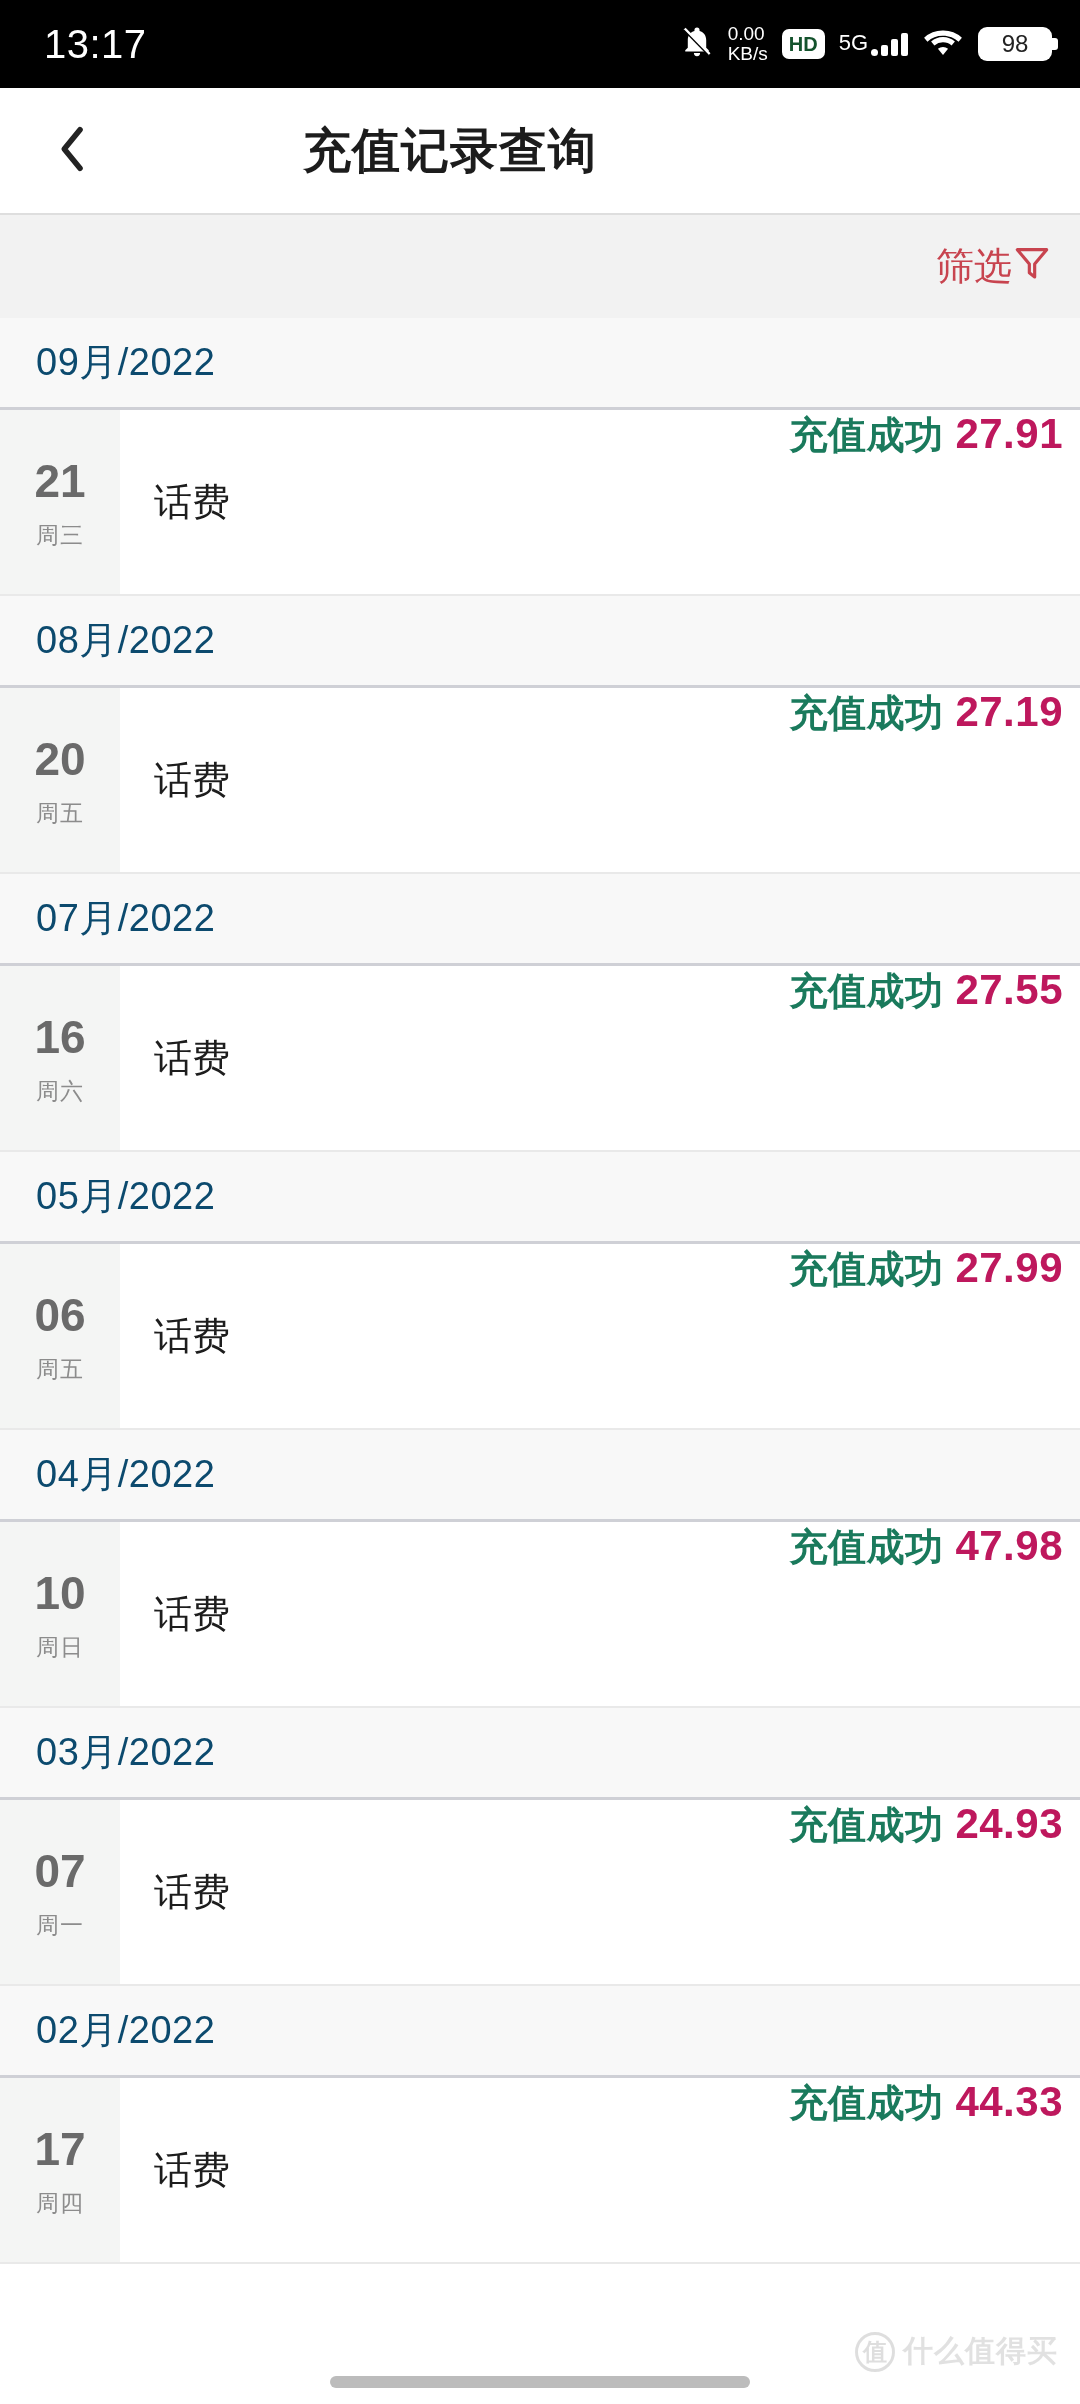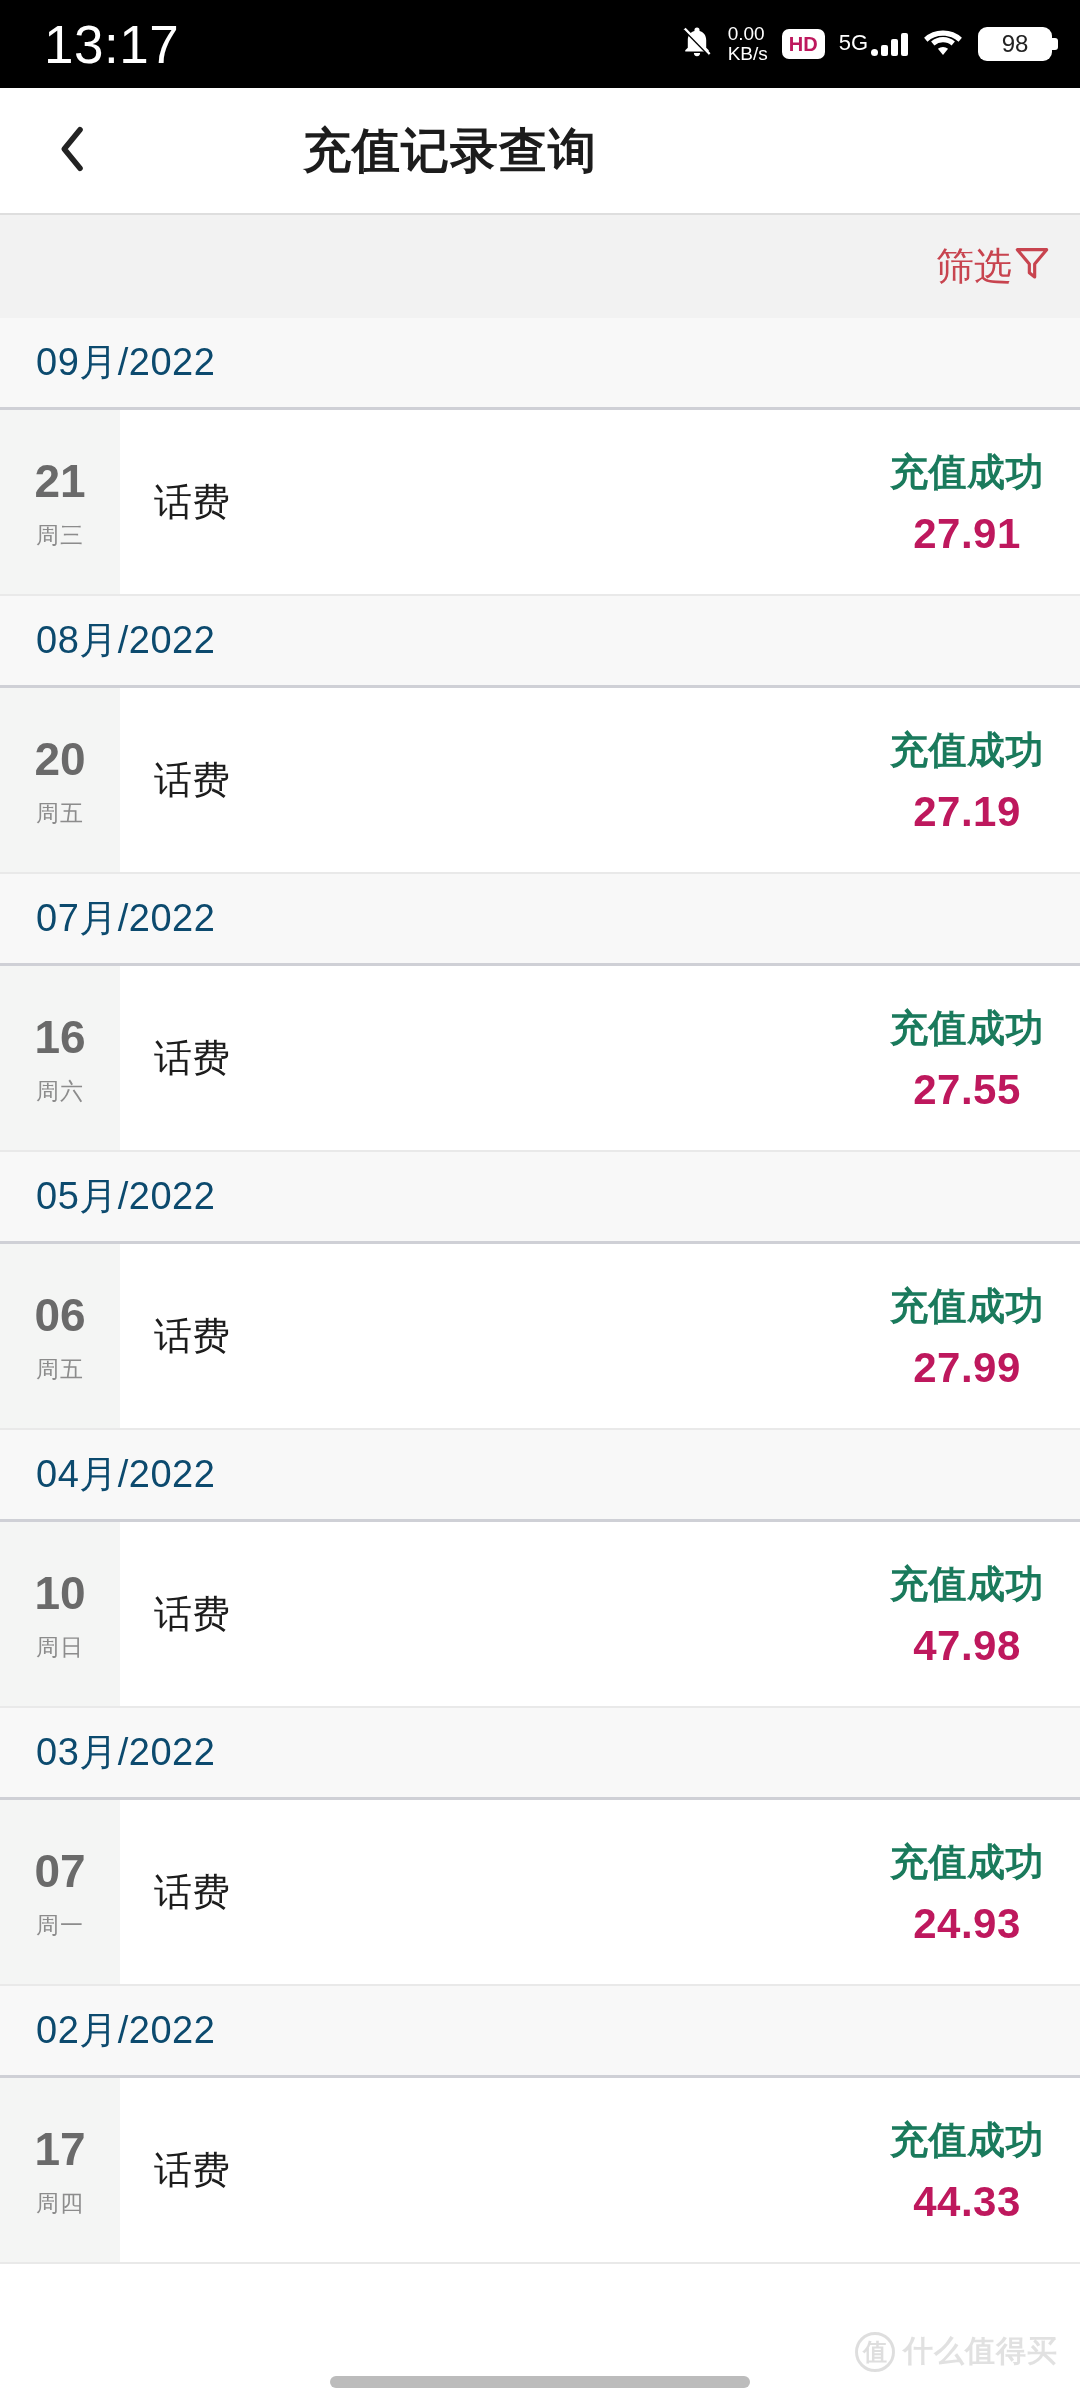--- a/index.html
+++ b/index.html
@@ -12,26 +12,26 @@
 
   
   .statusbar{
     position:relative;
     height:88px; width:1080px;
     background:#000000;
     display:flex; align-items:center;
     padding:0 28px 0 44px;
     color:#ffffff;
   }
-  .sb-time{ font-size:53px; font-weight:400; letter-spacing:.5px; line-height:1; }
+  .sb-time{ font-size:40px; font-weight:400; letter-spacing:.5px; line-height:1; }
   .sb-right{ margin-left:auto; display:flex; align-items:center; gap:14px; }
   .sb-netspeed{ display:flex; flex-direction:column; align-items:flex-start;
     font-size:19px; line-height:20px; font-weight:500; }
   .sb-hd{
-    border-radius:7px; background:#ffffff; color:#be185d;
+    border-radius:7px; background:#ffffff; color:#14532d;
     font-size:20px; font-weight:700; line-height:1;
     padding:5px 7px; letter-spacing:0;
   }
   .sb-5gwrap{ display:flex; align-items:flex-end; gap:3px; }
   .sb-5g{ font-size:22px; font-weight:500; line-height:1; margin-bottom:2px; }
   .bars{ display:flex; align-items:flex-end; gap:3px; height:24px; }
   .bars i{ display:block; width:7px; background:#fff; border-radius:2px; }
   .bars i:nth-child(1){ height:7px; border-radius:50%; }
   .bars i:nth-child(2){ height:11px; }
   .bars i:nth-child(3){ height:17px; }
@@ -101,23 +101,23 @@
     gap:20px;
   }
   .row-day{ font-size:46px; font-weight:700; color:#6a6a6a; line-height:1; }
   .row-wd{ font-size:23px; color:#8c8c8c; line-height:1; letter-spacing:1px; }
   .row-main{
     flex:1; display:flex; align-items:center;
     padding-left:34px;
   }
   .row-type{ font-size:38px; color:#1d1d1d; font-weight:400; }
   .row-right{
-    display:flex; flex-direction:column;
-    align-items:center; justify-content:center;
-    padding-right:36px; gap:12px;
+    display:flex; 
+    align-items:flex-start; justify-content:center;
+    padding-right:17px; gap:12px;
   }
   .row-status{ font-size:38px; font-weight:700; color:#1a7a5c; letter-spacing:.5px; }
   .row-amount{ font-size:42px; font-weight:700; color:#be185d; letter-spacing:.5px; }
 
   
   .watermark{
     position:absolute; right:22px; bottom:32px;
     display:flex; align-items:center; gap:8px;
     opacity:.42; pointer-events:none;
   }

